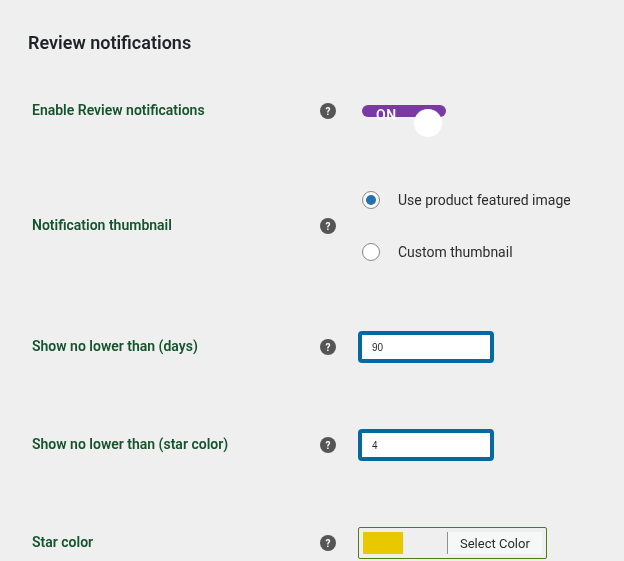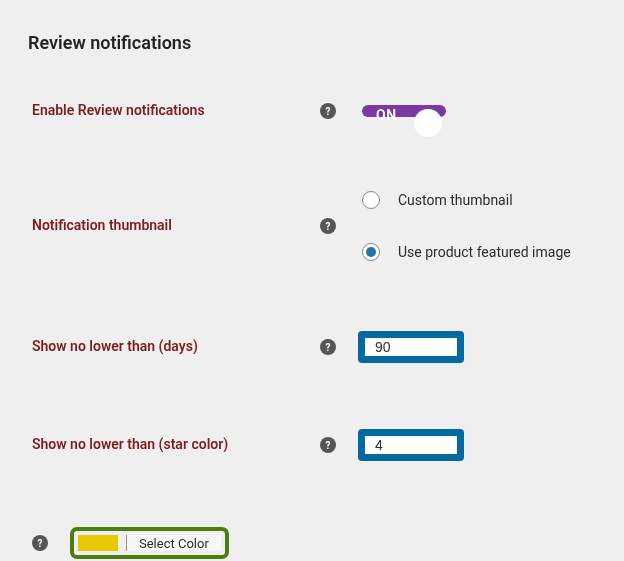--- a/index.html
+++ b/index.html
@@ -27,21 +27,21 @@
       margin-bottom: 50px;
     }
     .form-row.tall {
       align-items: center;
       margin-bottom: 50px;
     }
     .form-label {
       width: 280px;
       font-size: 14px;
       font-weight: 600;
-      color: #7f1d1d;
+      color: #14532d;
       line-height: 1.4;
       padding-right: 10px;
     }
     .help-icon {
       display: inline-flex;
       align-items: center;
       justify-content: center;
       width: 16px;
       height: 16px;
       border-radius: 50%;
@@ -118,38 +118,39 @@
       position: absolute;
       top: 3px;
       left: 3px;
       width: 10px;
       height: 10px;
       border-radius: 50%;
       background: #2271b1;
     }
     
     .text-input {
-      width: 106px;
+      width: 136px;
       height: 32px;
-      border: 7px solid #0369a1;
+      border: 4px solid #0369a1;
       border-radius: 4px;
       background: #fff;
-      font-size: 14px;
+      font-size: 10px;
       padding: 4px 10px;
       color: #2c2c2c;
     }
     
     .color-picker {
       display: flex;
       align-items: stretch;
       height: 32px;
-      border: 4px solid #4d7c0f;
-      border-radius: 7px;
+      border: 1px solid #4d7c0f;
+      border-radius: 2px;
       overflow: hidden;
       cursor: pointer;
+      gap: 36px;
     }
     .color-swatch {
       width: 40px;
       background: #e8c800;
     }
     .color-button-text {
       display: flex;
       align-items: center;
       padding: 0 12px;
       font-size: 13px;
@@ -173,47 +174,48 @@
       <div class="toggle-thumb"></div>
     </div>
   </div>
 </div>
 
 <div class="form-row tall">
   <div class="form-label">Notification thumbnail</div>
   <span class="help-icon">?</span>
   <div class="control stack">
     <label class="radio-row">
+      <span class="radio checked"></span>
+      <span>Use product featured image</span>
+    </label>
+    <label class="radio-row">
       <span class="radio"></span>
       <span>Custom thumbnail</span>
     </label>
-    <label class="radio-row">
-      <span class="radio checked"></span>
-      <span>Use product featured image</span>
-    </label>
   </div>
 </div>
 
 <div class="form-row">
   <div class="form-label">Show no lower than (days)</div>
   <span class="help-icon">?</span>
   <div class="control">
     <input class="text-input" type="text" value="90" style="">
   </div>
 </div>
 
 <div class="form-row">
   <div class="form-label">Show no lower than (star color)</div>
   <span class="help-icon">?</span>
   <div class="control">
     <input class="text-input" type="text" value="4" style="">
   </div>
 </div>
 
 <div class="form-row">
+  <div class="form-label">Star color</div>
   <span class="help-icon">?</span>
   <div class="control">
     <div class="color-picker">
       <div class="color-swatch" style="background: rgb(232, 200, 0);"></div>
       <div class="color-button-text">Select Color</div>
     </div>
   </div>
 </div>
 
 </body></html>

